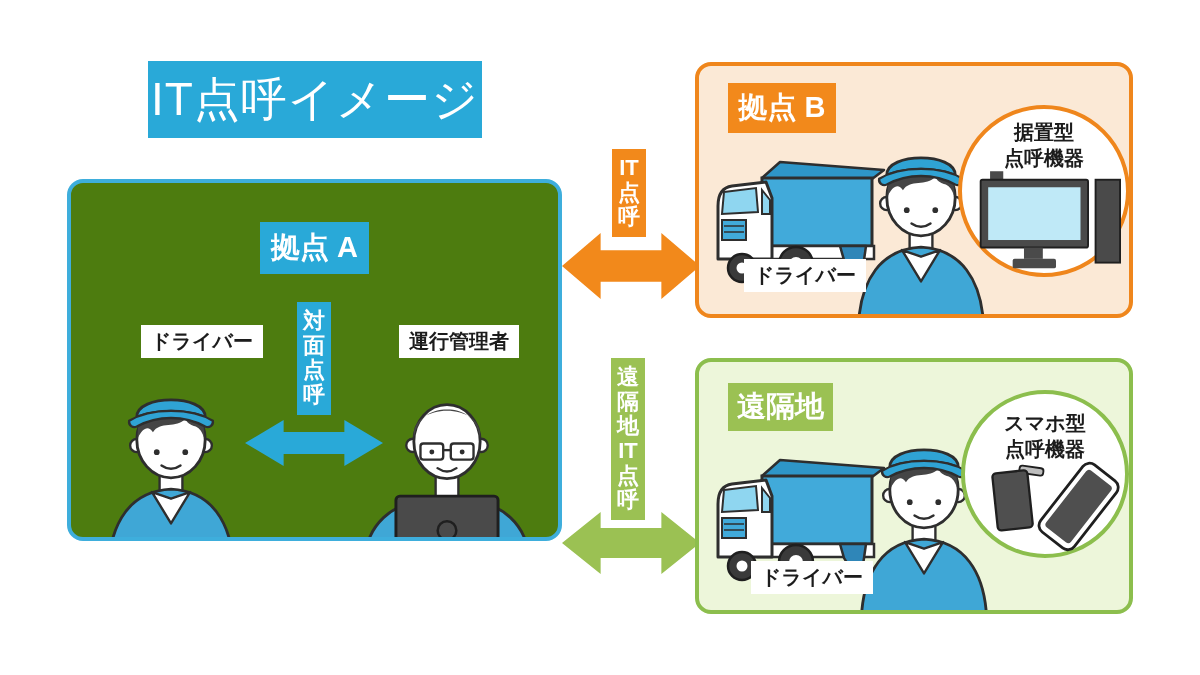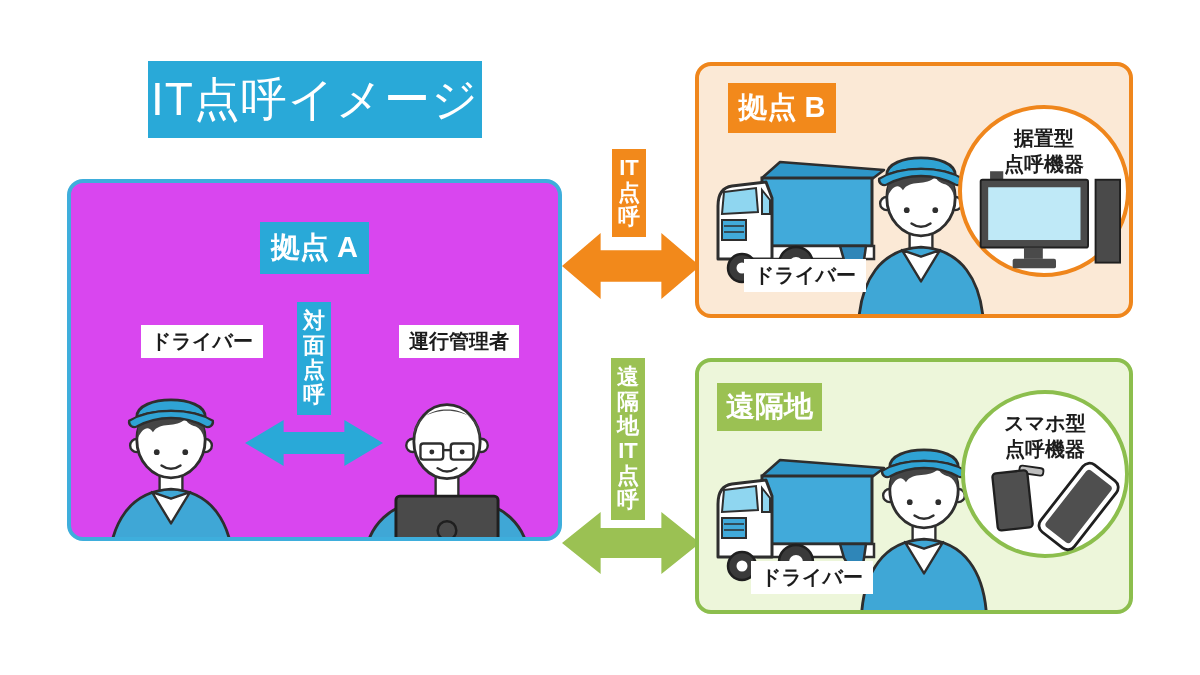--- a/index.html
+++ b/index.html
@@ -11,21 +11,21 @@
 
   
   .title-banner{
     left:148px;top:61px;width:334px;height:77px;background:#29A9D8;
     color:#fff;font-size:46px;font-weight:normal;letter-spacing:1px;
     display:flex;align-items:center;justify-content:center;
   }
 
   
   .panel{position:absolute;border-radius:16px;box-sizing:border-box;overflow:hidden;}
-  #base-a{left:67px;top:179px;width:495px;height:362px;background:#d946ef;border:4px solid #3EAEDC;}
+  #base-a{left:67px;top:179px;width:495px;height:362px;background:#4d7c0f;border:4px solid #3EAEDC;}
   #base-b{left:695px;top:62px;width:438px;height:256px;background:#FBE9D6;border:4px solid #EF861C;}
   #remote{left:695px;top:358px;width:438px;height:256px;background:#EDF6DA;border:4px solid #8CBE4D;}
 
   .panel-header{
     position:absolute;color:#fff;font-weight:bold;font-size:29px;
     display:flex;align-items:center;justify-content:center;white-space:nowrap;z-index:6;
   }
   .hdr-blue{background:#29A9D8;}
   .hdr-orange{background:#F2891B;}
   .hdr-green{background:#9BC153;}
@@ -180,39 +180,39 @@
     <ellipse cx="80" cy="84" rx="36" ry="40" fill="#fff" stroke="#2e2e2e" stroke-width="3"></ellipse>
     <path d="M45,82 C44,52 60,42 80,42 C100,42 116,52 115,82 C109,64 102,74 95,62 C86,72 68,64 61,76 C56,68 50,72 45,82 Z" fill="#454545"></path>
     <path d="M44,60 C44,36 116,36 116,60 C92,52 68,52 44,60 Z" fill="#2FA3D4" stroke="#2e2e2e" stroke-width="3" stroke-linejoin="round"></path>
     <path d="M36,64 C58,50 102,50 124,64 C125,69 120,72 116,70 C94,58 66,58 44,70 C40,72 35,69 36,64 Z" fill="#2FA3D4" stroke="#2e2e2e" stroke-width="2.5" stroke-linejoin="round"></path>
     <circle cx="65" cy="97" r="3" fill="#2e2e2e"></circle>
       <circle cx="95" cy="97" r="3" fill="#2e2e2e"></circle>
     <path d="M70,111 Q80,118 90,111" fill="none" stroke="#2e2e2e" stroke-width="2.5" stroke-linecap="round"></path>
   </svg>
 
   <div class="device-circle dc-orange" style="left:259px;top:39px;width:172px;height:172px;">
-    <div class="circle-label" style="top:16px;text-align:center;">
+    <div class="circle-label" style="top:10px;text-align:center;">
         <span>据置型</span>
         <span>点呼機器</span>
       </div>
     <svg class="illus" style="left:13px;top:62px;" width="146" height="106" viewBox="0 0 155 112">
       <rect x="16" y="0" width="14" height="12" fill="#4A4A4A"></rect>
       <rect x="6" y="9" width="114" height="72" rx="2" fill="#4A4A4A" stroke="#1f1f1f" stroke-width="2"></rect>
       <rect x="14" y="17" width="98" height="56" fill="#BFE9F7"></rect>
       <rect x="52" y="81" width="20" height="12" fill="#4A4A4A"></rect>
       <rect x="40" y="93" width="46" height="10" rx="2" fill="#4A4A4A"></rect>
       <rect x="128" y="9" width="26" height="88" fill="#4A4A4A" stroke="#1f1f1f" stroke-width="2"></rect>
     </svg>
   </div>
 
   <div class="name-tag" style="left:29px;top:193px;">ドライバー</div>
 </div>
 
 <div class="panel" id="remote">
-  <div class="panel-header hdr-green" style="left:18px;top:21px;width:105px;height:48px;">遠隔地</div>
+  <div class="panel-header hdr-green" style="left:29px;top:21px;width:105px;height:48px;">遠隔地</div>
 
   <svg class="illus z1" style="left:13px;top:84px;" width="175" height="150" viewBox="0 0 175 150">
     <polygon points="50,30 68,14 172,22 160,31" fill="#2E96C8" stroke="#2e2e2e" stroke-width="2.5" stroke-linejoin="round"></polygon>
     <rect x="50" y="30" width="110" height="68" fill="#41AADA" stroke="#2e2e2e" stroke-width="3"></rect>
     <rect x="46" y="98" width="116" height="13" fill="#fff" stroke="#2e2e2e" stroke-width="2.5"></rect>
     <path d="M128,98 L154,98 L150,126 Q138,124 132,112 Z" fill="#2F86B8" stroke="#2e2e2e" stroke-width="2.5" stroke-linejoin="round"></path>
     <path d="M6,58 Q6,40 20,38 L54,34 L60,50 L60,111 L6,111 Z" fill="#fff" stroke="#2e2e2e" stroke-width="3" stroke-linejoin="round"></path>
     <path d="M12,44 L44,40 L46,64 L10,66 Z" fill="#8FD6F0" stroke="#2e2e2e" stroke-width="2"></path>
     <path d="M50,42 L58,52 L58,66 L50,66 Z" fill="#8FD6F0" stroke="#2e2e2e" stroke-width="2"></path>
     <rect x="10" y="72" width="24" height="20" fill="#41AADA" stroke="#2e2e2e" stroke-width="2"></rect>

